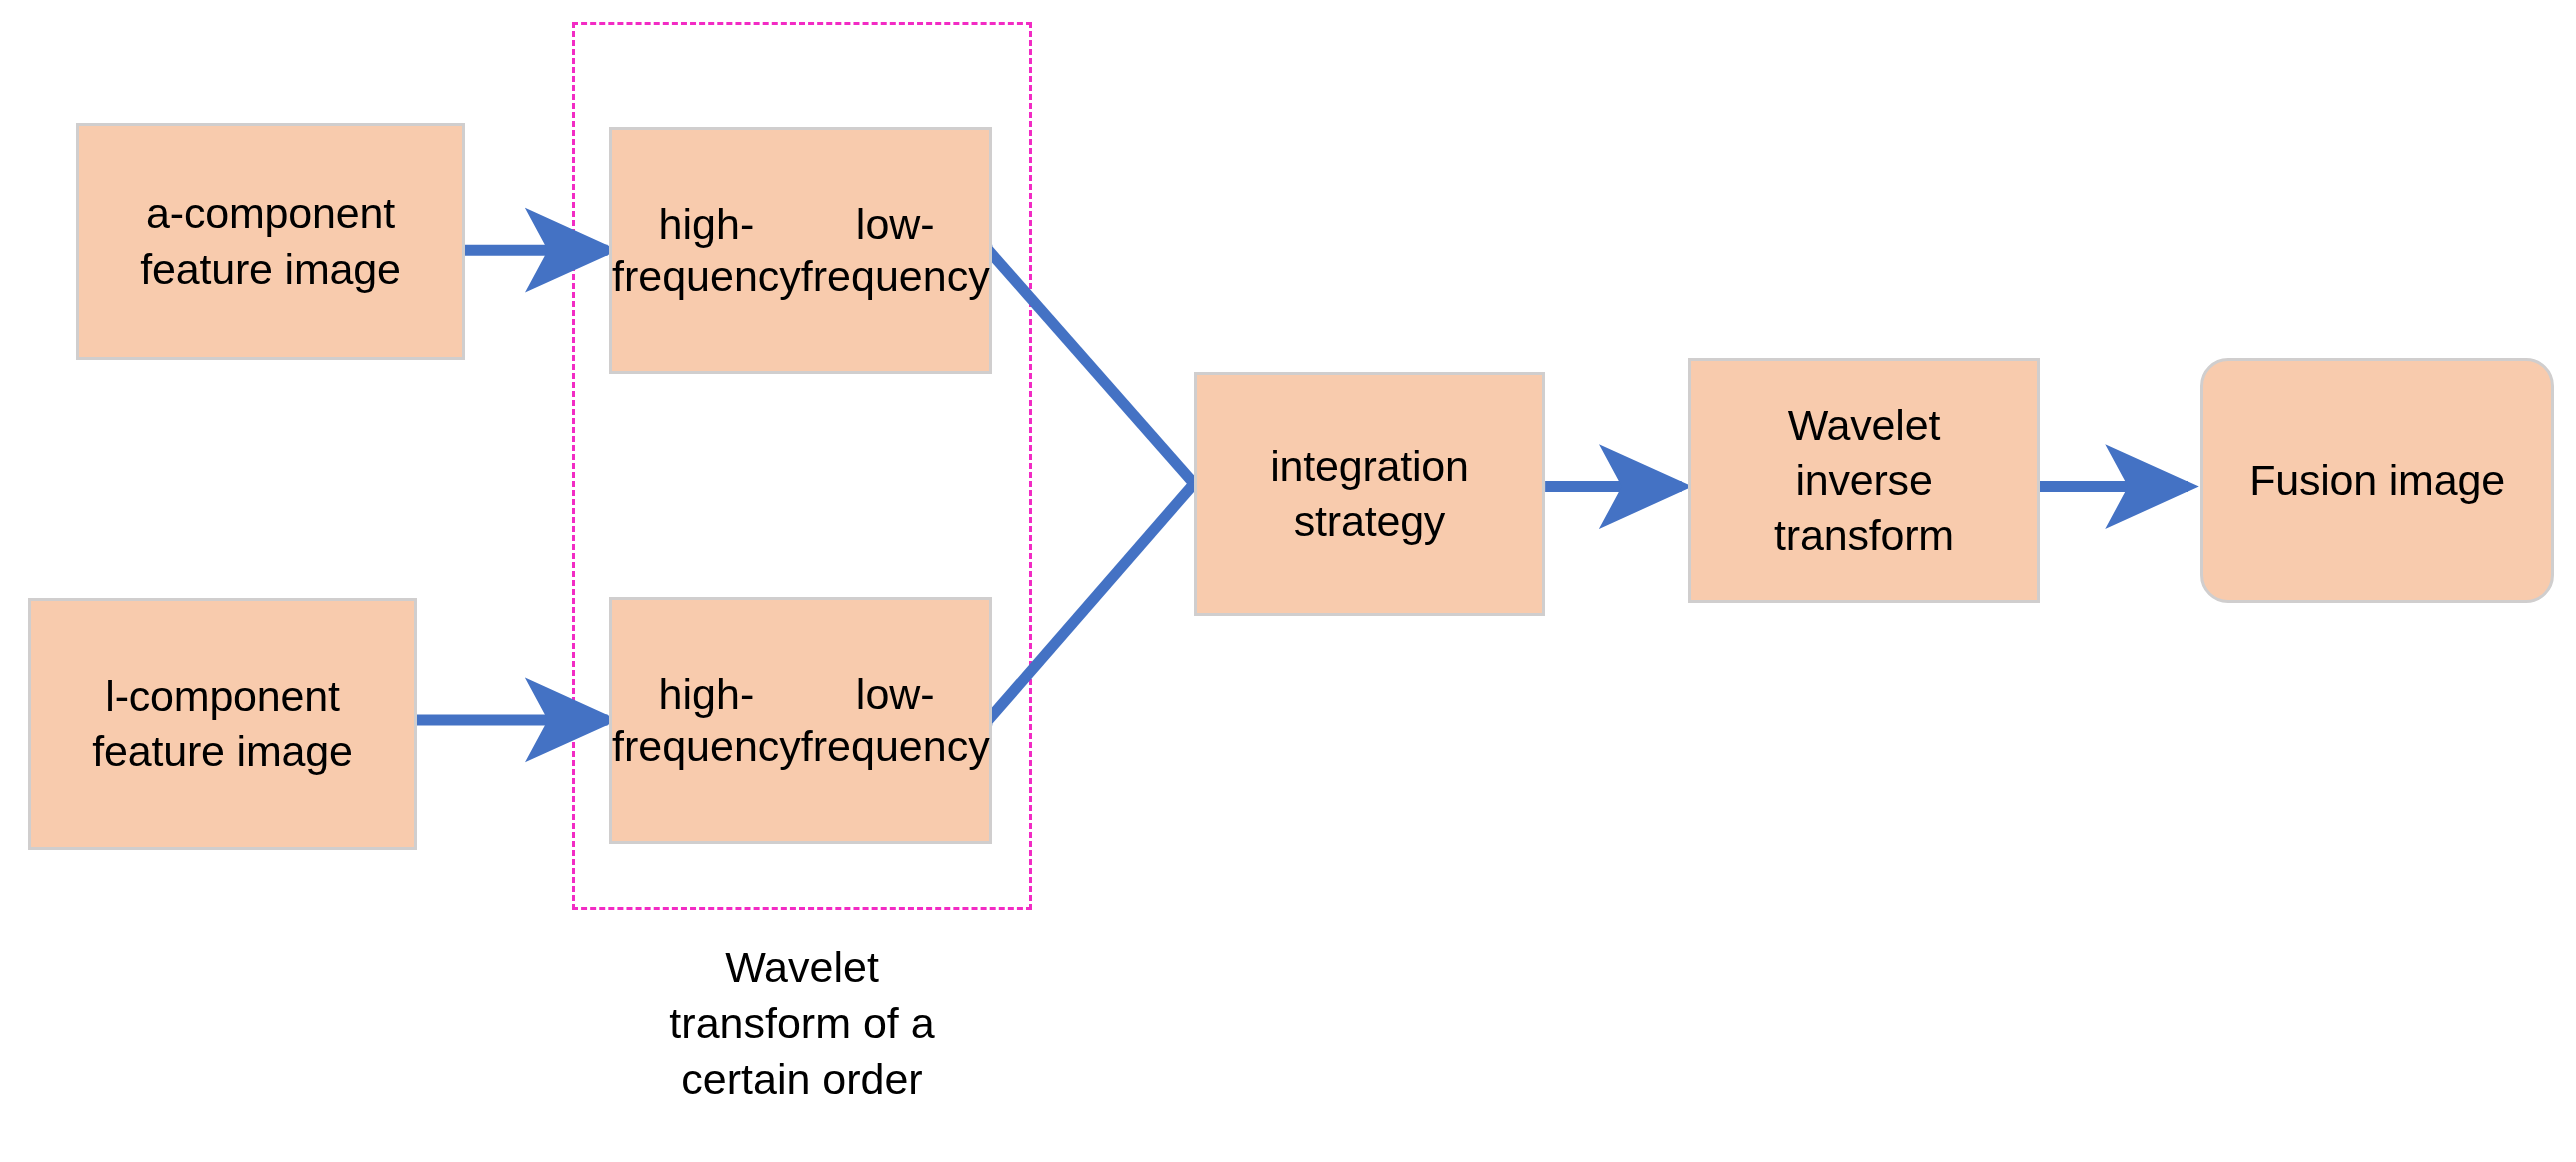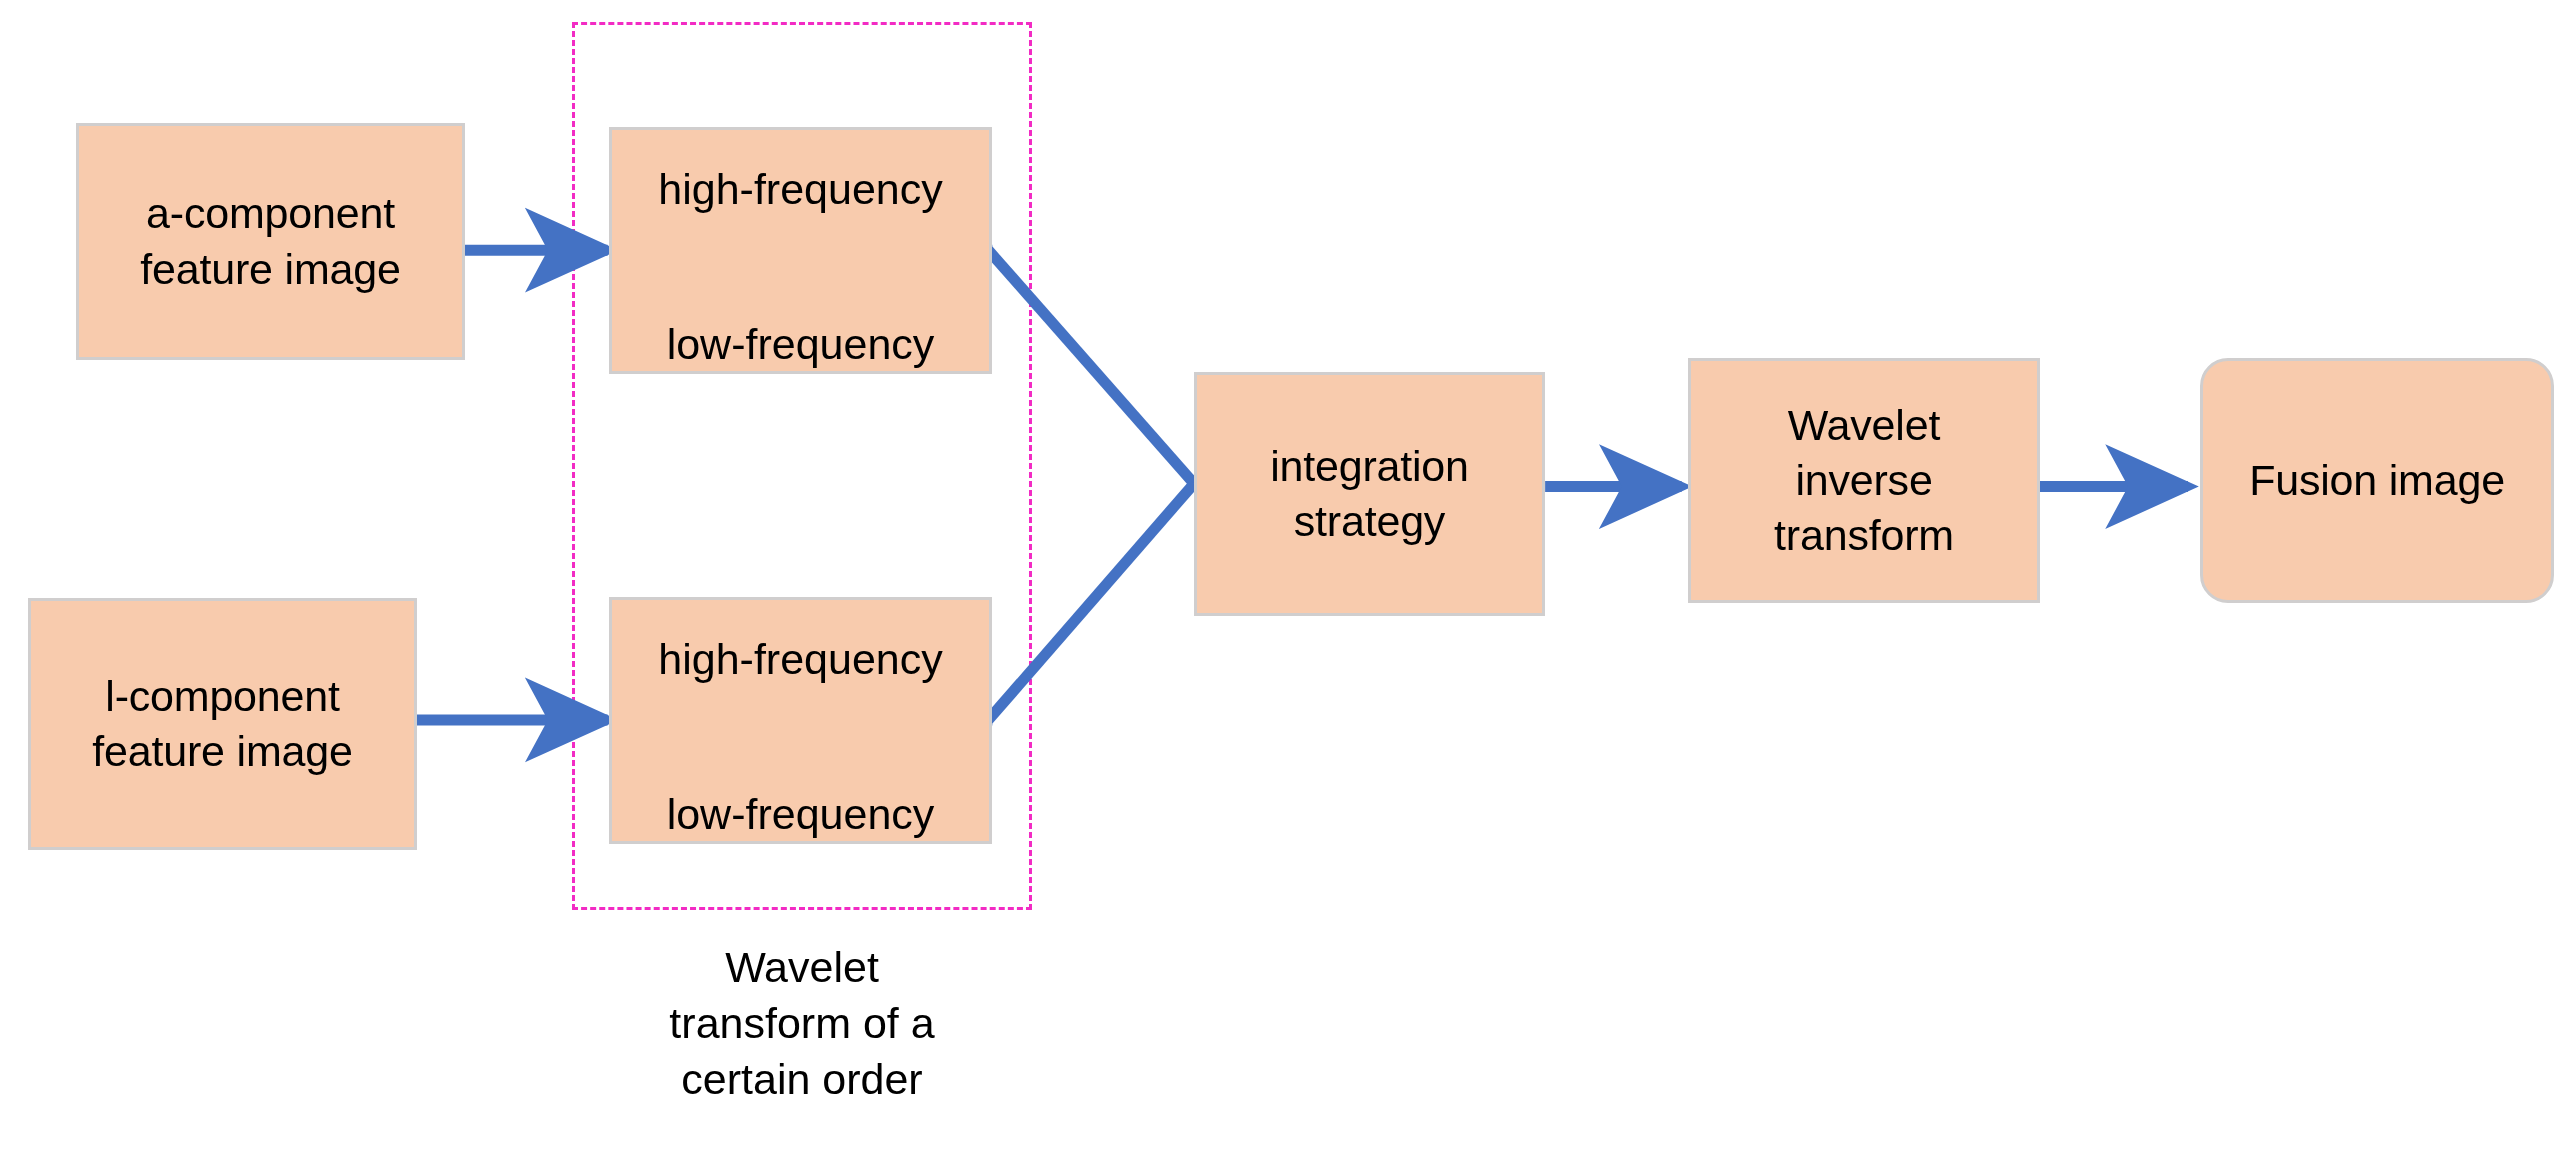--- a/index.html
+++ b/index.html
@@ -34,34 +34,34 @@
     line-height: 1.28;
     letter-spacing: -0.2px;
     white-space: pre-line;
   }
   .freq-box {
     position: absolute;
     box-sizing: border-box;
     background: #F8CBAD;
     border: 3px solid #D0CECE;
     display: flex;
-    flex-direction: column;
+    flex-direction: row;
     color: #000000;
     font-size: 43px;
   }
   .freq-half {
     flex: 1 1 50%;
     display: flex;
     align-items: center;
     justify-content: center;
     text-align: center;
     line-height: 1.2;
   }
   .freq-half.top   { align-items: center; }
-  .freq-half.bottom{ align-items: flex-end; }
+  .freq-half.bottom{ align-items: center; }
 
   .dashed-region {
     position: absolute;
     box-sizing: border-box;
     border: 3px dashed #F22BC4;
     background: transparent;
     pointer-events: none;
   }
   .caption {
     position: absolute;

